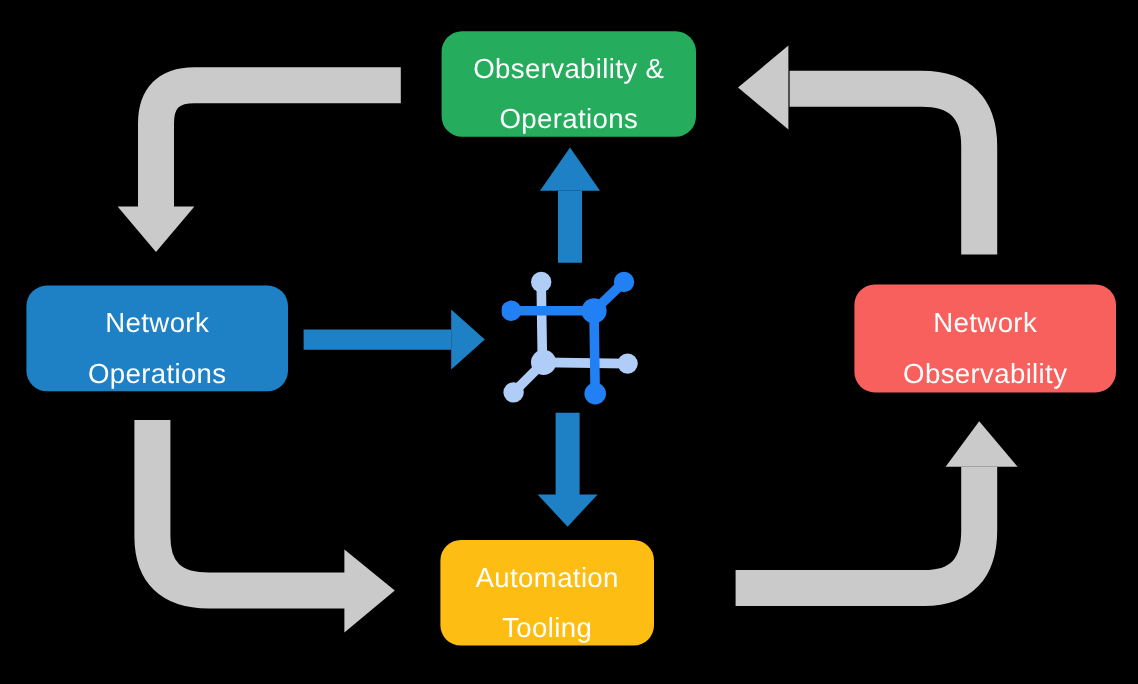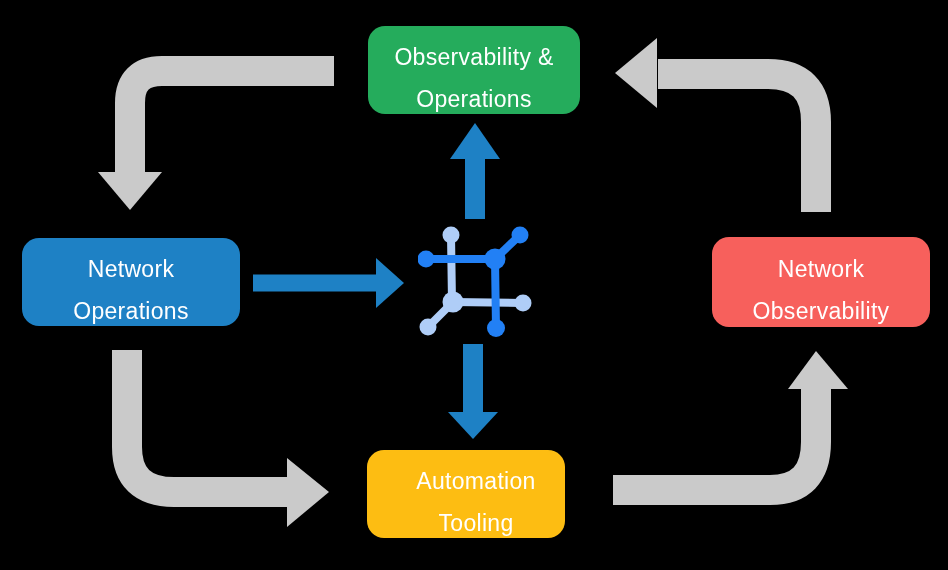--- a/index.html
+++ b/index.html
@@ -36,21 +36,21 @@
     font-size: 23px;
     font-weight: normal;
     line-height: 26px;
     letter-spacing: 0.3px;
     white-space: nowrap;
     margin-top: 16px;
   }
   .node-observability   { left: 368px; top:  26px; width: 212px; height: 88px; }
   .node-operations      { left:  22px; top: 238px; width: 218px; height: 88px; }
   .node-infrastructure  { left: 712px; top: 237px; width: 218px; height: 90px; }
-  .node-automation      { left: 367px; top: 450px; width: 178px; height: 88px; padding-left: 20px; }
+  .node-automation      { left: 367px; top: 450px; width: 178px; height: 88px; }
 
   .gray-shaft { fill: none; stroke-width: 30px; stroke-linecap: butt; }
   .blue-shaft { fill: none; stroke-linecap: butt; }
   .icon-line  { fill: none; stroke-width: 8px; stroke-linecap: round; }
 
   .center-icon-svg {
     position: absolute;
     left: 418px;
     top: 224px;
     width: 114px;

